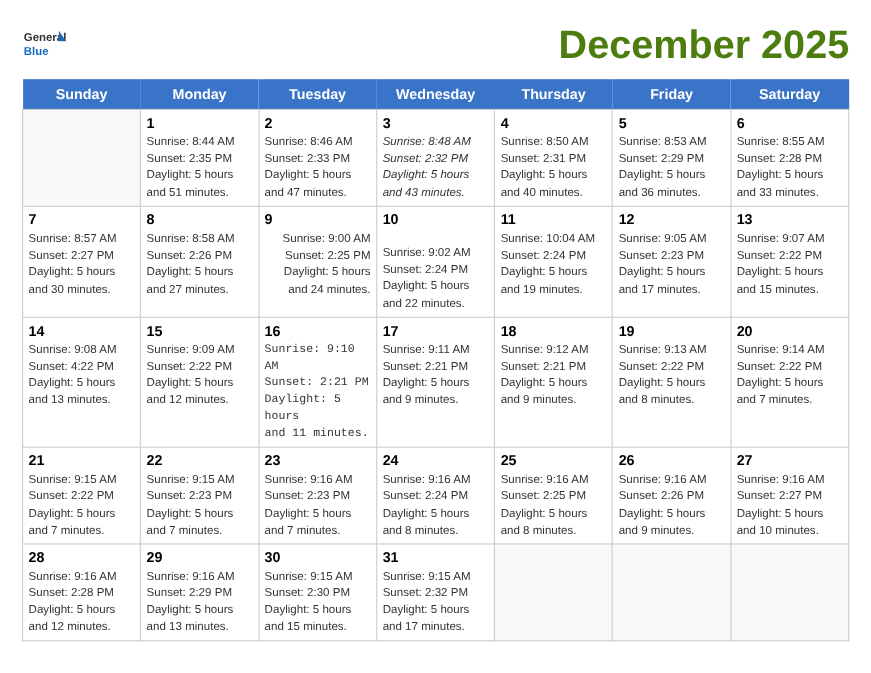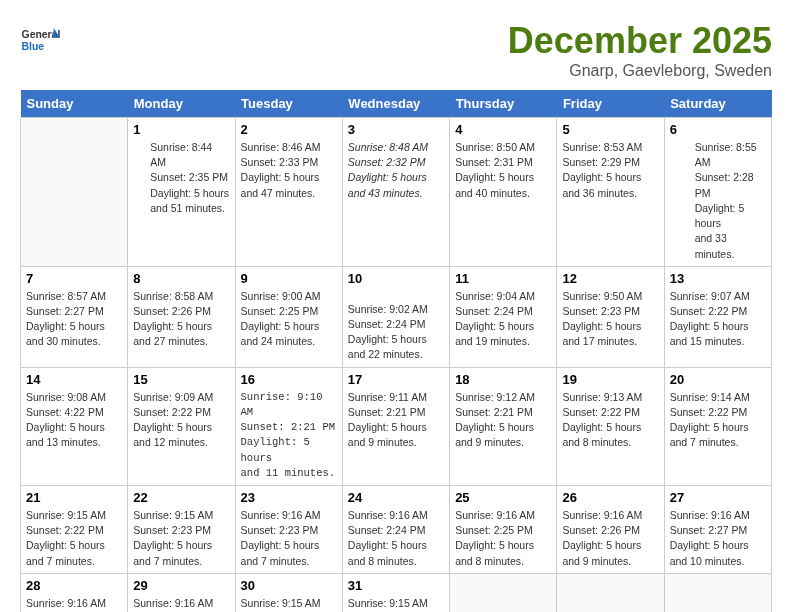--- a/index.html
+++ b/index.html
@@ -41,21 +41,21 @@
       color: #555;
     }
     table {
       width: 100%;
       border-collapse: collapse;
       font-size: 11px;
     }
     thead tr th {
       background-color: #3a74c9;
       color: #fff;
-      text-align: left;
+      text-align: center;
       padding: 6px 6px;
       font-size: 13px;
       font-weight: bold;
     }
     tbody tr td {
       border: 1px solid #ccc;
       vertical-align: top;
       padding: 4px 5px;
       height: 80px;
       width: calc(100% / 7);
@@ -81,42 +81,41 @@
 <div class="header">
   <div class="logo">
     <svg class="logo-icon" viewBox="0 0 50 50">
       <text x="2" y="22" font-size="13" font-family="Arial" font-weight="bold" fill="#333">General</text>
       <text x="2" y="38" font-size="13" font-family="Arial" font-weight="bold" fill="#1a6bbf">Blue</text>
       <polygon points="42,10 50,22 42,22" fill="#1a6bbf"></polygon>
     </svg>
   </div>
   <div class="title-block">
     <div class="month-title">December 2025</div>
-    <div class="location">Gnarp, Gaevleborg, Sweden</div>
   </div>
 </div>
 
 <table>
   <thead>
     <tr>
     <th>Sunday</th>
         <th>Monday</th>
         <th>Tuesday</th>
         <th>Wednesday</th>
         <th>Thursday</th>
         <th>Friday</th>
         <th>Saturday</th>
       </tr>
   </thead>
   <tbody id="calendar-body">
   <tr>
         <td class="empty"></td>
         <td>
           <span class="day-number">1</span>
-          <div class="day-info" style="white-space: pre-line; margin-left: 17px;">Sunrise: 8:44 AM
+          <div class="day-info" style="white-space: pre-line;">Sunrise: 8:44 AM
 Sunset: 2:35 PM
 Daylight: 5 hours
 and 51 minutes.</div>
         </td>
         <td>
           <span class="day-number">2</span>
           <div class="day-info" style="white-space: pre-line;">Sunrise: 8:46 AM
 Sunset: 2:33 PM
 Daylight: 5 hours
 and 47 minutes.</div>
@@ -137,21 +136,21 @@
         </td>
         <td>
           <span class="day-number">5</span>
           <div class="day-info" style="white-space: pre-line;">Sunrise: 8:53 AM
 Sunset: 2:29 PM
 Daylight: 5 hours
 and 36 minutes.</div>
         </td>
         <td>
           <span class="day-number">6</span>
-          <div class="day-info" style="white-space: pre-line; margin-left: 25px;">Sunrise: 8:55 AM
+          <div class="day-info" style="white-space: pre-line;">Sunrise: 8:55 AM
 Sunset: 2:28 PM
 Daylight: 5 hours
 and 33 minutes.</div>
         </td>
       </tr>
       <tr>
         <td>
           <span class="day-number">7</span>
           <div class="day-info" style="white-space: pre-line;">Sunrise: 8:57 AM
 Sunset: 2:27 PM
@@ -160,42 +159,42 @@
         </td>
         <td>
           <span class="day-number">8</span>
           <div class="day-info" style="white-space: pre-line;">Sunrise: 8:58 AM
 Sunset: 2:26 PM
 Daylight: 5 hours
 and 27 minutes.</div>
         </td>
         <td>
           <span class="day-number">9</span>
-          <div class="day-info" style="white-space: pre-line;">Sunrise: 9:00 AM
+          <div class="day-info" style="white-space: pre-line; text-align: right;">Sunrise: 9:00 AM
 Sunset: 2:25 PM
 Daylight: 5 hours
 and 24 minutes.</div>
         </td>
         <td>
           <span class="day-number">10</span>
           <div class="day-info" style="white-space: pre-line; margin-top: 16px;">Sunrise: 9:02 AM
 Sunset: 2:24 PM
 Daylight: 5 hours
 and 22 minutes.</div>
         </td>
         <td>
           <span class="day-number">11</span>
-          <div class="day-info" style="white-space: pre-line;">Sunrise: 9:04 AM
+          <div class="day-info" style="white-space: pre-line;">Sunrise: 10:04 AM
 Sunset: 2:24 PM
 Daylight: 5 hours
 and 19 minutes.</div>
         </td>
         <td>
           <span class="day-number">12</span>
-          <div class="day-info" style="white-space: pre-line;">Sunrise: 9:50 AM
+          <div class="day-info" style="white-space: pre-line;">Sunrise: 9:05 AM
 Sunset: 2:23 PM
 Daylight: 5 hours
 and 17 minutes.</div>
         </td>
         <td>
           <span class="day-number">13</span>
           <div class="day-info" style="white-space: pre-line;">Sunrise: 9:07 AM
 Sunset: 2:22 PM
 Daylight: 5 hours
 and 15 minutes.</div>

